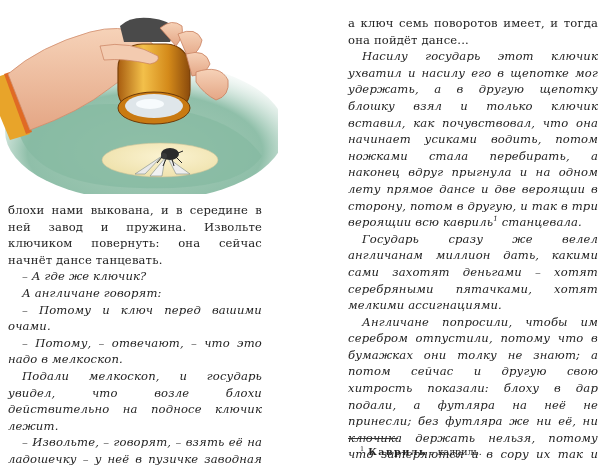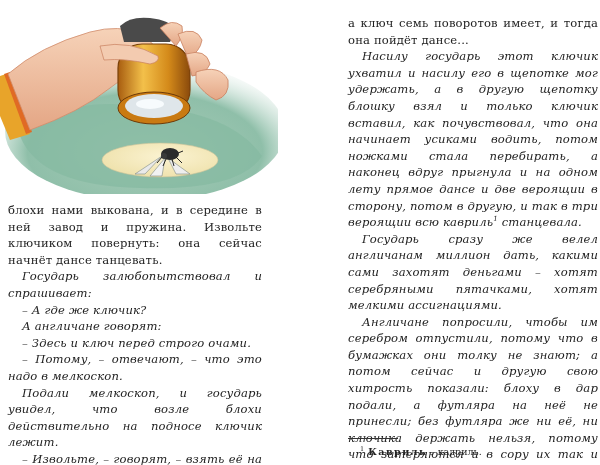--- a/index.html
+++ b/index.html
@@ -107,24 +107,23 @@
       <path d="M178 18 Q196 10 202 24 Q200 36 188 42 Z" fill="url(#skin)" stroke="#c9805f" stroke-width="0.8"></path>
       <path d="M186 38 Q206 32 210 48 Q206 58 192 60 Z" fill="url(#skin)" stroke="#c9805f" stroke-width="0.8"></path>
       <path d="M196 56 Q220 48 228 64 Q230 80 216 84 Q204 78 196 66 Z" fill="url(#skin)" stroke="#c9805f" stroke-width="0.8"></path>
 
       <path d="M100 30 Q130 24 158 40 Q160 46 150 48 Q124 42 104 44 Z" fill="#f3cbb0" stroke="#c9805f" stroke-width="0.7"></path>
     </svg>
   </div>
 
   <div class="text-block left-text">
     <p class="cont">блохи нами выкована, и в середине в ней завод и пружина. Извольте ключиком повернуть: она сейчас начнёт дансе танцевать.</p>
-    <p class="indent">Государь залюбопытствовал и спрашивает:</p>
     <p class="indent">– А где же ключик?</p>
     <p class="indent">А англичане говорят:</p>
-    <p class="indent">– Здесь и ключ перед строго очами.</p>
+    <p class="indent">– Потому и ключ перед вашими очами.</p>
     <p class="indent">– Потому, – отвечают, – что это надо в мелкоскоп.</p>
     <p class="indent">Подали мелкоскоп, и государь увидел, что возле блохи действительно на подносе ключик лежит.</p>
     <p class="indent">– Извольте, – говорят, – взять её на ладошечку – у неё в пузичке заводная дырка,</p>
   </div>
 
   <div class="page-number pn-left">16</div>
 </div>
 
 <div class="page page-right">
   <div class="text-block right-text">

